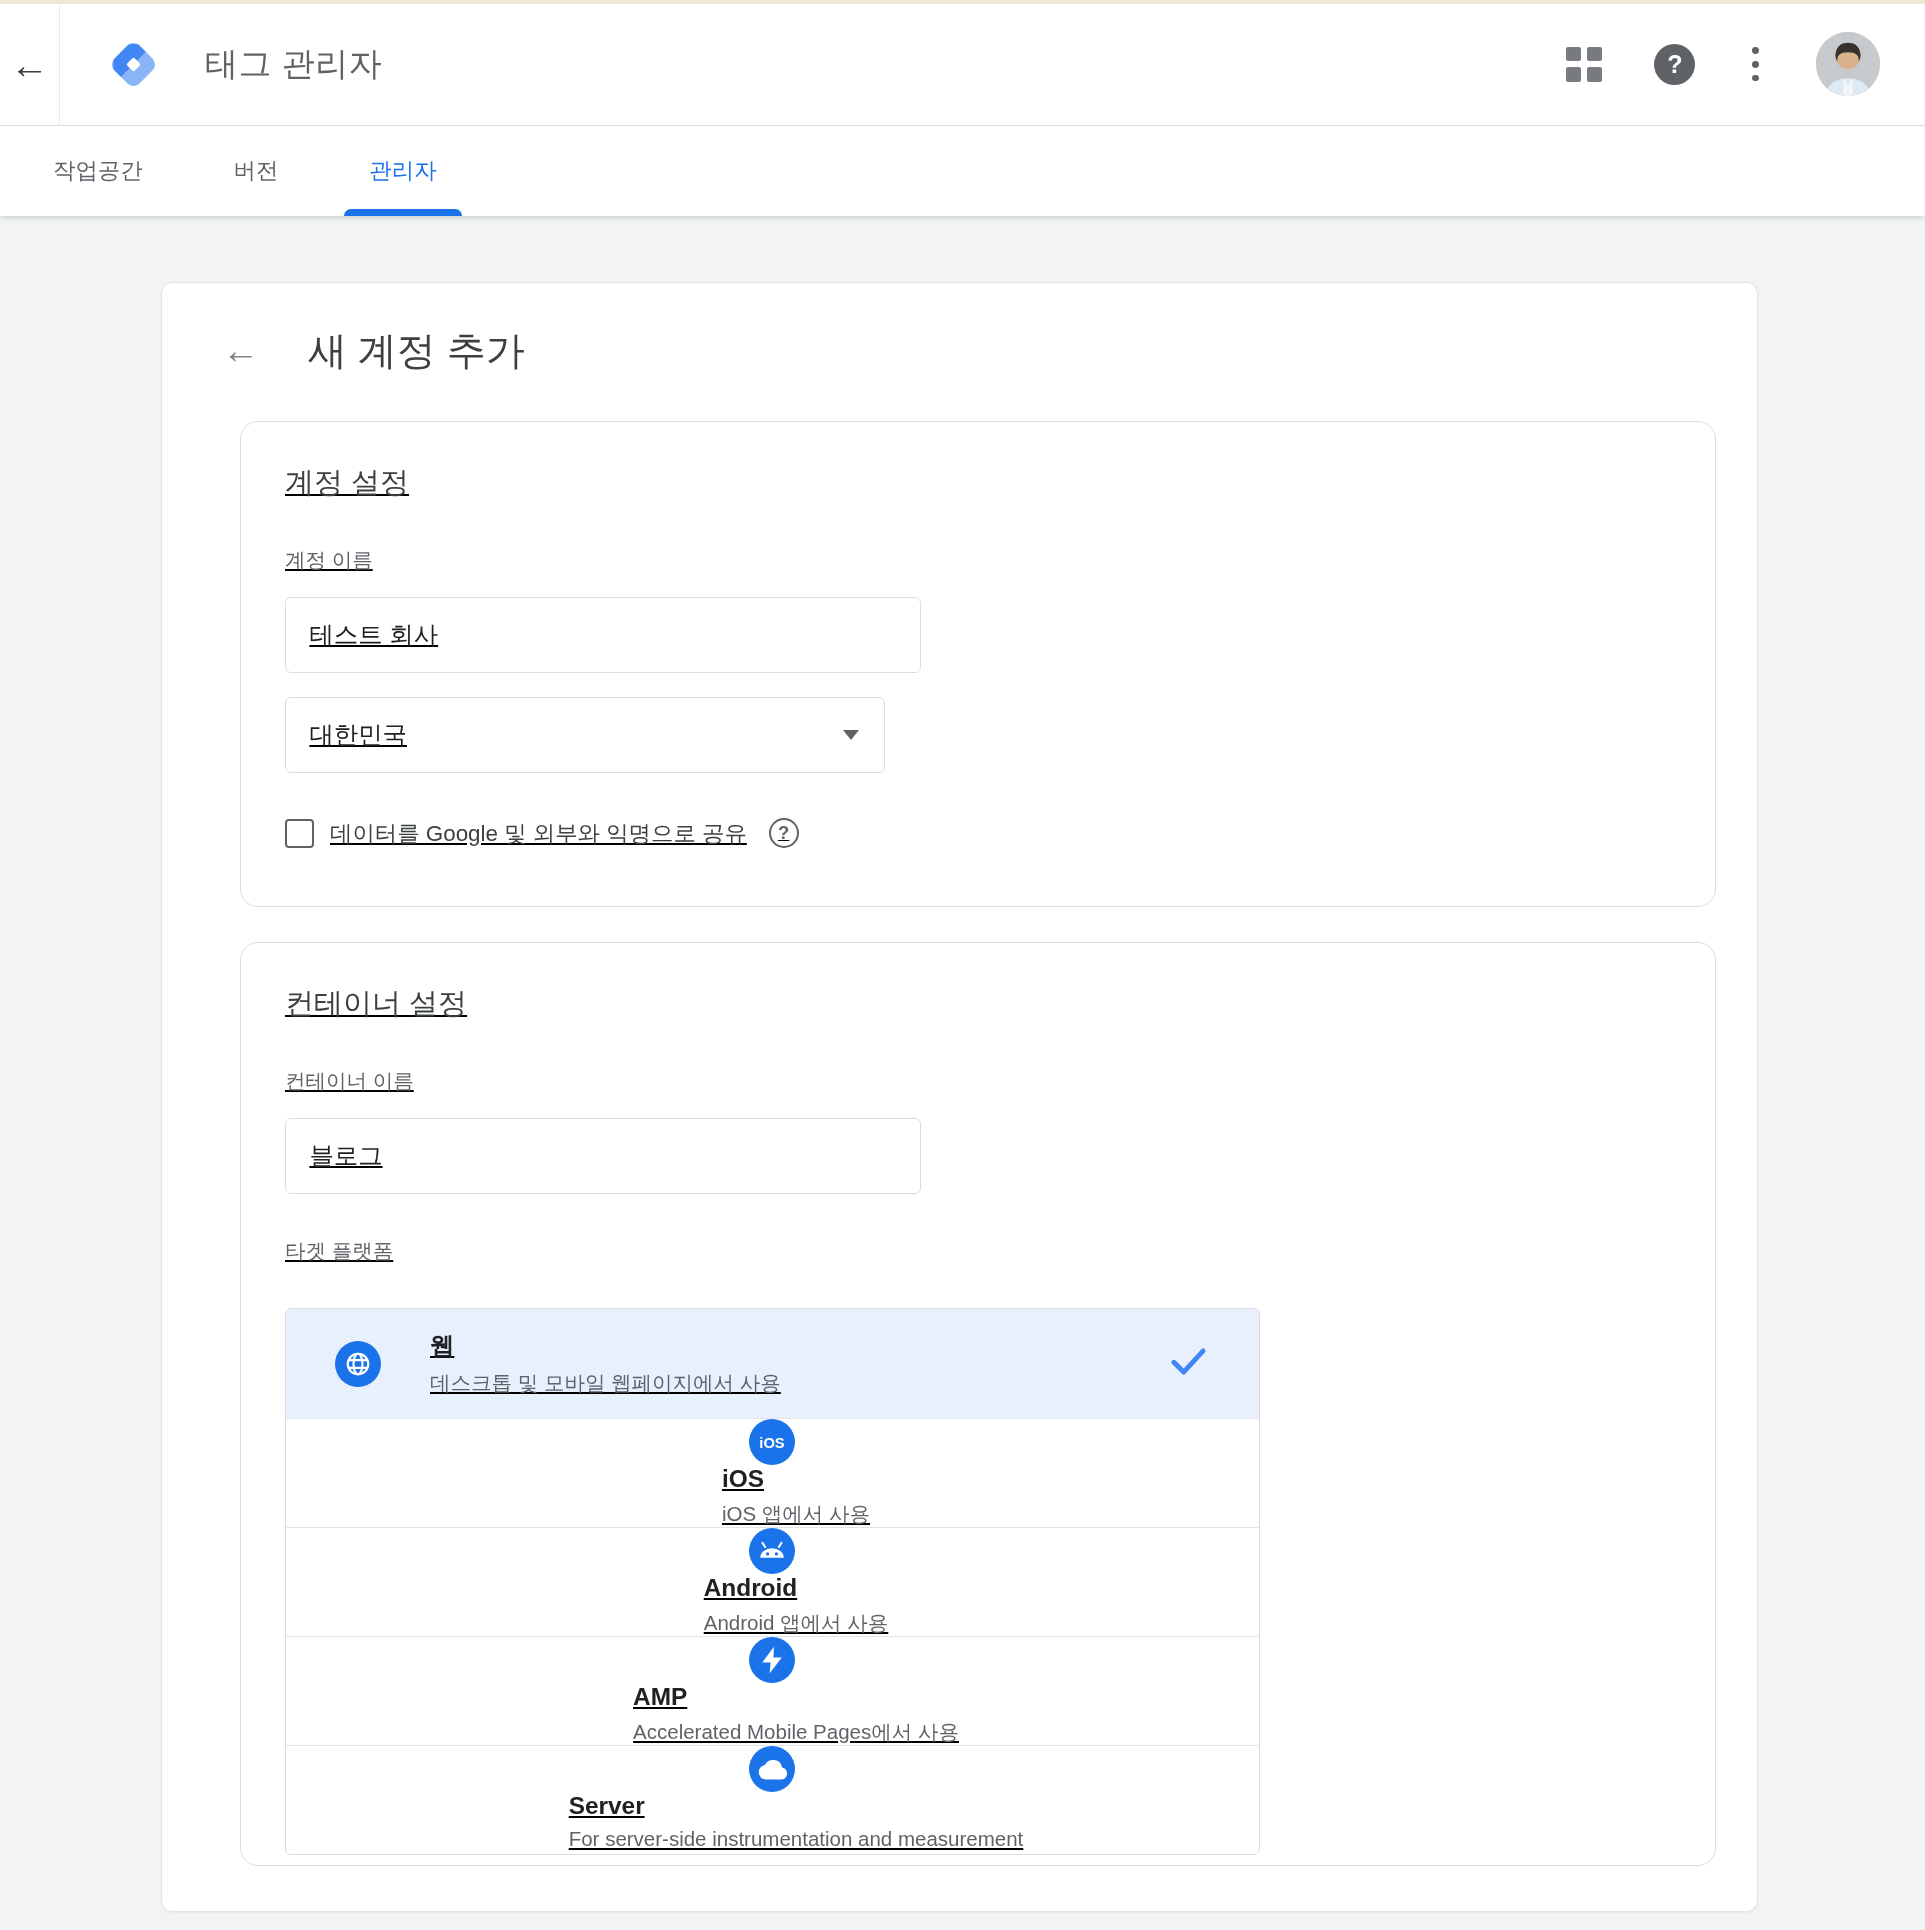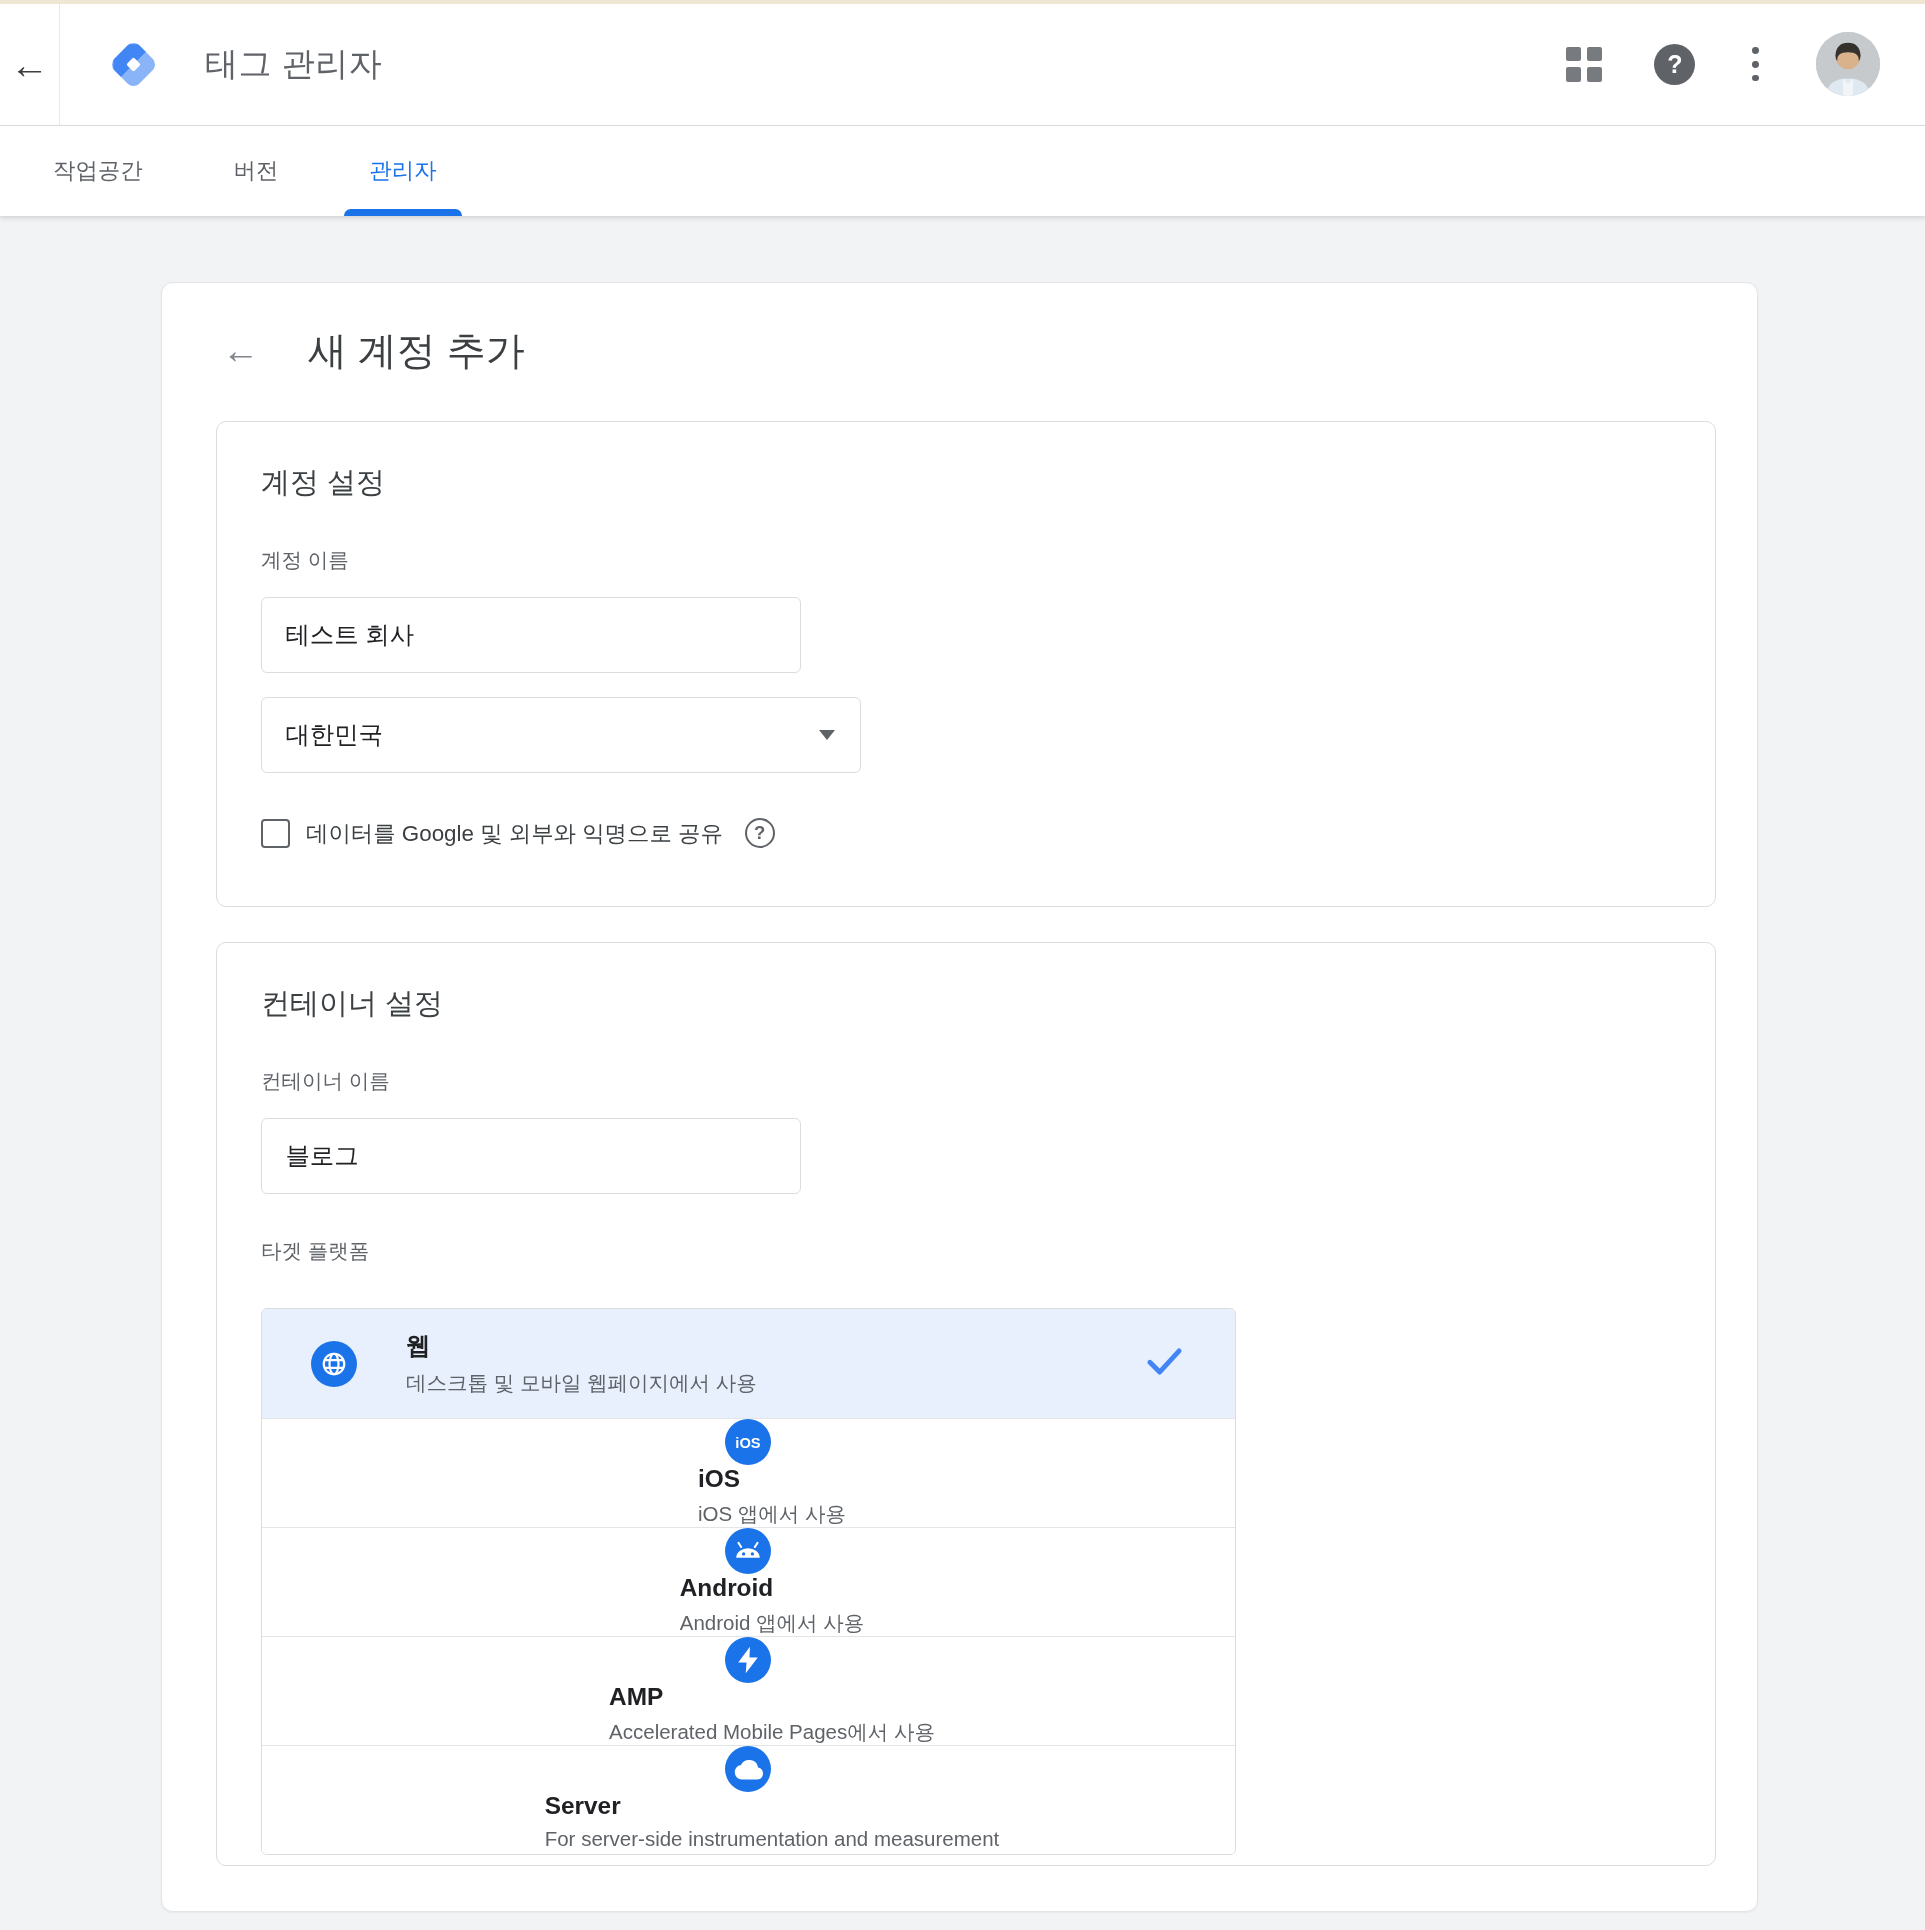--- a/index.html
+++ b/index.html
@@ -27,25 +27,25 @@
   .tab.active { color:#1a73e8; }
   .tab.active::after { content:""; position:absolute; left:0; right:0; bottom:0; height:6.8px; background:#1a73e8; border-radius:6.8px 6.8px 0 0; }
 
   
   .content { padding-top:66px; padding-bottom:21.5px; }
   .card { width:1597px; margin:0 auto 0 161px; background:#fff; border:1px solid #e1e3e6; border-radius:11.7px; padding:41px 0 45px; box-shadow:0 1px 2px rgba(60,64,67,.06); }
   .card-header { display:flex; align-items:center; gap:49px; padding-left:60px; margin-bottom:43px; }
   .card-back { font-size:37px; color:#80868b; line-height:1; cursor:pointer; }
   .page-title { font-size:39px; color:#3c4043; font-weight:400; }
 
-  .section { margin-left:54px; margin-right:41px; border:1px solid #dadce0; border-radius:10px; padding:41px 44px 57px; background:#fff; }
+  .section { margin-left:78px; margin-right:41px; border:1px solid #dadce0; border-radius:18px; padding:41px 44px 57px; background:#fff;text-decoration:underline; }
   .section + .section { margin-top:35px; }
   .section h2 { font-size:29px; font-weight:400; color:#3c4043; }
   .field-label { display:block; margin-top:43px; font-size:20.5px; color:#5f6368; }
-  .text-input { display:block; margin-top:23.4px; width:540px; height:76px; border:1px solid #dadce0; border-radius:5.9px; padding:0 23.4px; font-size:24.4px; color:#202124; font-family:inherit; background:#fff; }
+  .text-input { display:block; margin-top:23.4px; width:636px; height:76px; border:1px solid #dadce0; border-radius:5.9px; padding:0 23.4px; font-size:24.4px; color:#202124; font-family:inherit; background:#fff; }
   .select-box { margin-top:23.4px; width:600px; height:76px; border:1px solid #dadce0; border-radius:5.9px; padding:0 23.4px; font-size:24.4px; color:#202124; display:flex; align-items:center; position:relative; cursor:pointer; background:#fff; }
   .select-arrow { position:absolute; right:25px; top:50%; margin-top:-4.9px; width:0; height:0; border-left:8.8px solid transparent; border-right:8.8px solid transparent; border-top:10.7px solid #5f6368; }
 
   .checkbox-row { margin-top:45px; display:flex; align-items:center; gap:16px; }
   .checkbox { width:29px; height:29px; border:2.9px solid #5f6368; border-radius:3.9px; background:#fff; cursor:pointer; flex:none; }
   .checkbox-label { font-size:22.4px; color:#3c4043; }
   .help-outline { width:30px; height:30px; border:2.4px solid #5f6368; border-radius:50%; color:#5f6368; font-size:18.5px; font-weight:bold; display:flex; align-items:center; justify-content:center; margin-left:5.9px; }
 
   
   .platform-list { margin-top:43px; width:975px; border:1px solid #dadce0; border-radius:5.9px; overflow:hidden; }

